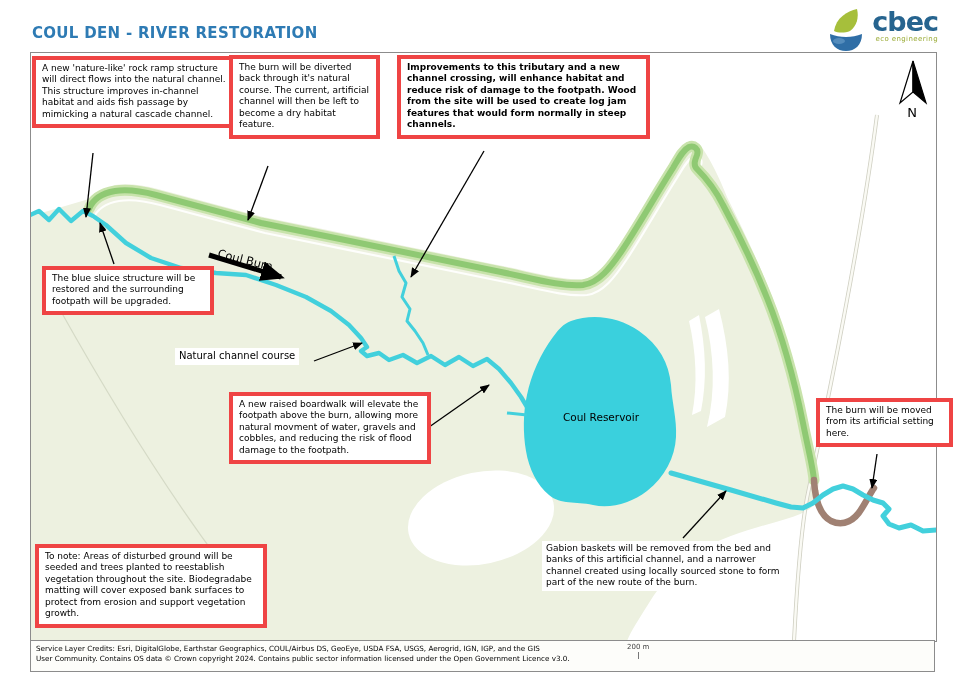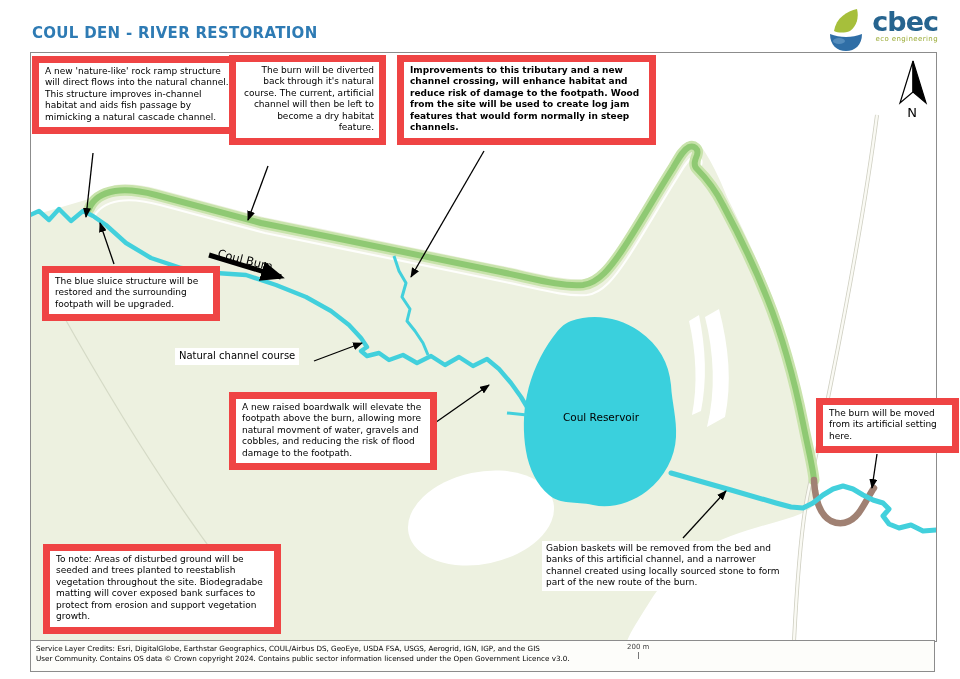--- a/index.html
+++ b/index.html
@@ -17,21 +17,21 @@
   .logo .word{font-size:27px;font-weight:bold;color:#26648f;letter-spacing:-1px;}
   .logo .tagline{font-size:7px;color:#9aab35;margin-top:1px;text-align:right;letter-spacing:.4px;}
   
   .map-frame{
     position:absolute;left:30px;top:52px;width:905px;height:588px;
     border:1.5px solid #8c8c8c;background:#ffffff;box-sizing:content-box;
   }
   .map-frame svg{position:absolute;left:0;top:0;}
   
   .note{
-    position:absolute;background:#ffffff;border:7px solid #ef4444;
+    position:absolute;background:#ffffff;border:4px solid #ef4444;
     padding:3px 5px 4px 6px;font-size:9px;line-height:1.27;color:#000;z-index:5;
   }
   .note.noborder{border:none;padding:2px 4px;}
   .maplabel{position:absolute;z-index:4;color:#000;}
   
   .footer{
     position:absolute;left:30px;top:640px;width:905px;height:32px;border:1px solid #8c8c8c;
     background:#fdfdfa;box-sizing:border-box;z-index:6;
   }
   .credits{position:absolute;left:5px;top:3px;font-size:7.2px;line-height:1.4;color:#000;}
@@ -115,33 +115,33 @@
       <g>
         <polygon points="882,8 869,50 882,39" fill="#ffffff" stroke="#000" stroke-width="1.2"></polygon>
         <polygon points="882,8 895,50 882,39" fill="#000" stroke="#000" stroke-width="1.2"></polygon>
         <text x="881" y="64" text-anchor="middle" font-size="13" fill="#000">N</text>
       </g>
     </svg>
   </div>
 
   <div class="note" style="left:32px;top:56px;width:187px;">A new 'nature-like' rock ramp structure will direct flows into the natural channel. This structure improves in-channel habitat and aids fish passage by mimicking a natural cascade channel.</div>
 
-  <div class="note" style="left:229px;top:55px;width:132px;text-align:right;">The burn will be diverted back through it's natural course. The current, artificial channel will then be left to become a dry habitat feature.</div>
+  <div class="note" style="left:229px;top:55px;width:132px;">The burn will be diverted back through it's natural course. The current, artificial channel will then be left to become a dry habitat feature.</div>
 
   <div class="note" style="left:397px;top:55px;width:234px;font-weight:bold;">Improvements to this tributary and a new channel crossing, will enhance habitat and reduce risk of damage to the footpath. Wood from the site will be used to create log jam features that would form normally in steep channels.</div>
 
   <div class="note" style="left:42px;top:266px;width:153px;">The blue sluice structure will be restored and the surrounding footpath will be upgraded.</div>
 
   <div class="note noborder maplabel" style="left:175px;top:348px;font-size:10px;">Natural channel course</div>
 
   <div class="note" style="left:229px;top:392px;width:183px;">A new raised boardwalk will elevate the footpath above the burn, allowing more natural movment of water, gravels and cobbles, and reducing the risk of flood damage to the footpath.</div>
 
   <div class="note" style="left:816px;top:398px;width:118px;">The burn will be moved from its artificial setting here.</div>
 
-  <div class="note" style="left:43px;top:544px;width:213px;">To note: Areas of disturbed ground will be seeded and trees planted to reestablish vegetation throughout the site. Biodegradabe matting will cover exposed bank surfaces to protect from erosion and support vegetation growth.</div>
+  <div class="note" style="left:35px;top:544px;width:213px;">To note: Areas of disturbed ground will be seeded and trees planted to reestablish vegetation throughout the site. Biodegradabe matting will cover exposed bank surfaces to protect from erosion and support vegetation growth.</div>
 
   <div class="note noborder" style="left:542px;top:541px;width:235px;">Gabion baskets will be removed from the bed and banks of this artificial channel, and a narrower channel created using locally sourced stone to form part of the new route of the burn.</div>
 
   <div class="footer">
     <div class="credits">
       <span>Service Layer Credits: Esri, DigitalGlobe, Earthstar Geographics, COUL/Airbus DS, GeoEye, USDA FSA, USGS, Aerogrid, IGN, IGP, and the GIS</span>
       <span>User Community. Contains OS data © Crown copyright 2024. Contains public sector information licensed under the Open Government Licence v3.0.</span>
     </div>
     <div class="scalebar">
       <div>200 m</div>

